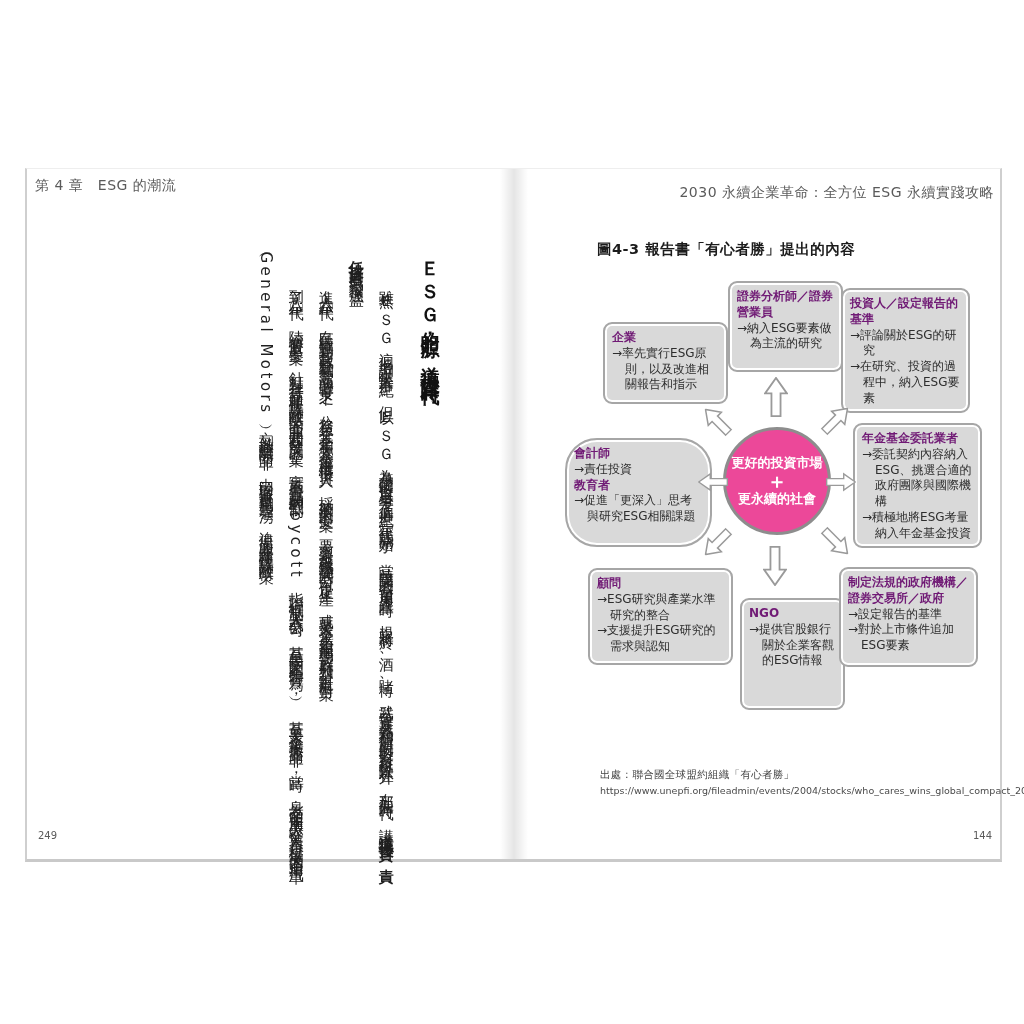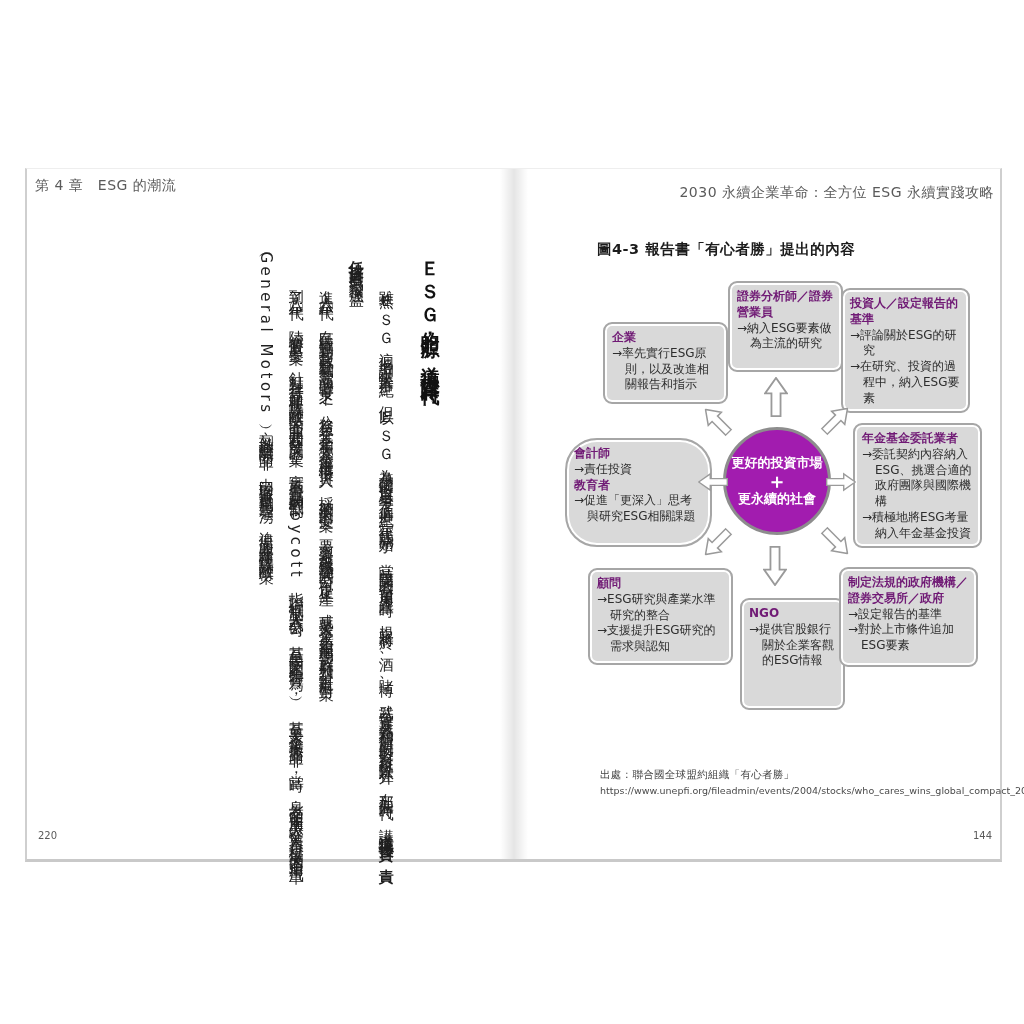--- a/index.html
+++ b/index.html
@@ -39,21 +39,21 @@
   .diagram{position:absolute;left:560px;top:275px;width:422px;height:500px;}
   .dbox{
     position:absolute;background:#d9d9d9;border:2px solid #a6a6a6;border-radius:9px;
     box-shadow:inset 0 0 0 2px #ffffff;
     padding:6px 6px 4px 7px;font-size:12px;line-height:1.32;color:#2d2d2d;
   }
   .dbox .bt{font-weight:bold;color:#701a75;display:block;}
   .dbox .bl{display:block;padding-left:13px;text-indent:-13px;}
   .circle{
     position:absolute;left:163px;top:152px;width:108px;height:108px;border-radius:50%;
-    background:#a21caf;border:3px solid #8d8d8d;box-sizing:border-box;
+    background:#ec4899;border:3px solid #8d8d8d;box-sizing:border-box;
     display:flex;flex-direction:column;align-items:center;justify-content:center;
     color:#fff;font-weight:bold;font-size:13px;text-align:center;line-height:1.25;
   }
   .circle .plus{font-size:20px;line-height:.95;font-weight:bold;}
   .arrow{position:absolute;}
   .arrow svg{display:block;}
   .fig-source{position:absolute;left:600px;top:768px;font-size:10.5px;color:#444;letter-spacing:.3px;}
   .fig-source .url{font-size:9.5px;letter-spacing:0;margin-top:3px;color:#4a4a4a;}
 </style>
 </head>
@@ -65,21 +65,21 @@
 
 <div class="running-head" style="left:35px;top:177px;">第 4 章　ESG 的潮流</div>
 
 <div class="v-article">
   <div class="v-title">ＥＳＧ的起源，道德投資時代</div>
   <p><span>雖然ＥＳＧ這個名詞誕生於本世紀，但以ＥＳＧ為基礎的投資思考早在上個世紀二〇年代就開始了。當時美國的教會運用資產時，規定將菸、酒、賭博、武器等違反教義和價值觀的投資對象排除在外。在那個時代，講求</span><span class="b">道德投資、責任投資</span><span>的風氣還很強盛。</span></p>
   <p>進入六〇年代，在民權運動和反戰運動氣勢高漲的背景之下，公務員年金基金和大學基金等機構投資人，採納股東的提案，要求製造越戰燃燒彈的公司停止生產，或是要求企業必須雇用弱勢族群和對公害提出對策。</p>
   <p>到了八〇年代，陸續有股東提案，針對在實行南非種族隔離政策的南非共和國發展的企業，實施不買運動的抵制（Boycott指聯合抵制某人或公司，甚至是國家的集體行為。），甚至要求企業撤資南非。當時，身為南非雇用黑人從業人員規模最大的通用汽車（General Motors）立刻撤資離開南非。由於撤資運動風起雲湧，迫使南非廢除種族隔離政策。</p>
 </div>
 
-<div class="folio" style="left:38px;top:830px;">220</div>
+<div class="folio" style="left:38px;top:830px;">249</div>
 
 <div class="running-head" style="right:30px;top:184px;">2030 永續企業革命：全方位 ESG 永續實踐攻略</div>
 
 <div class="fig-title">圖4-3 報告書「有心者勝」提出的內容</div>
 
 <div class="diagram">
 
   <div class="dbox" style="left:43px;top:47px;width:108px;min-height:68px;">
     <span class="bt">企業</span>
     <span class="bl">→率先實行ESG原則，以及改進相關報告和指示</span>

